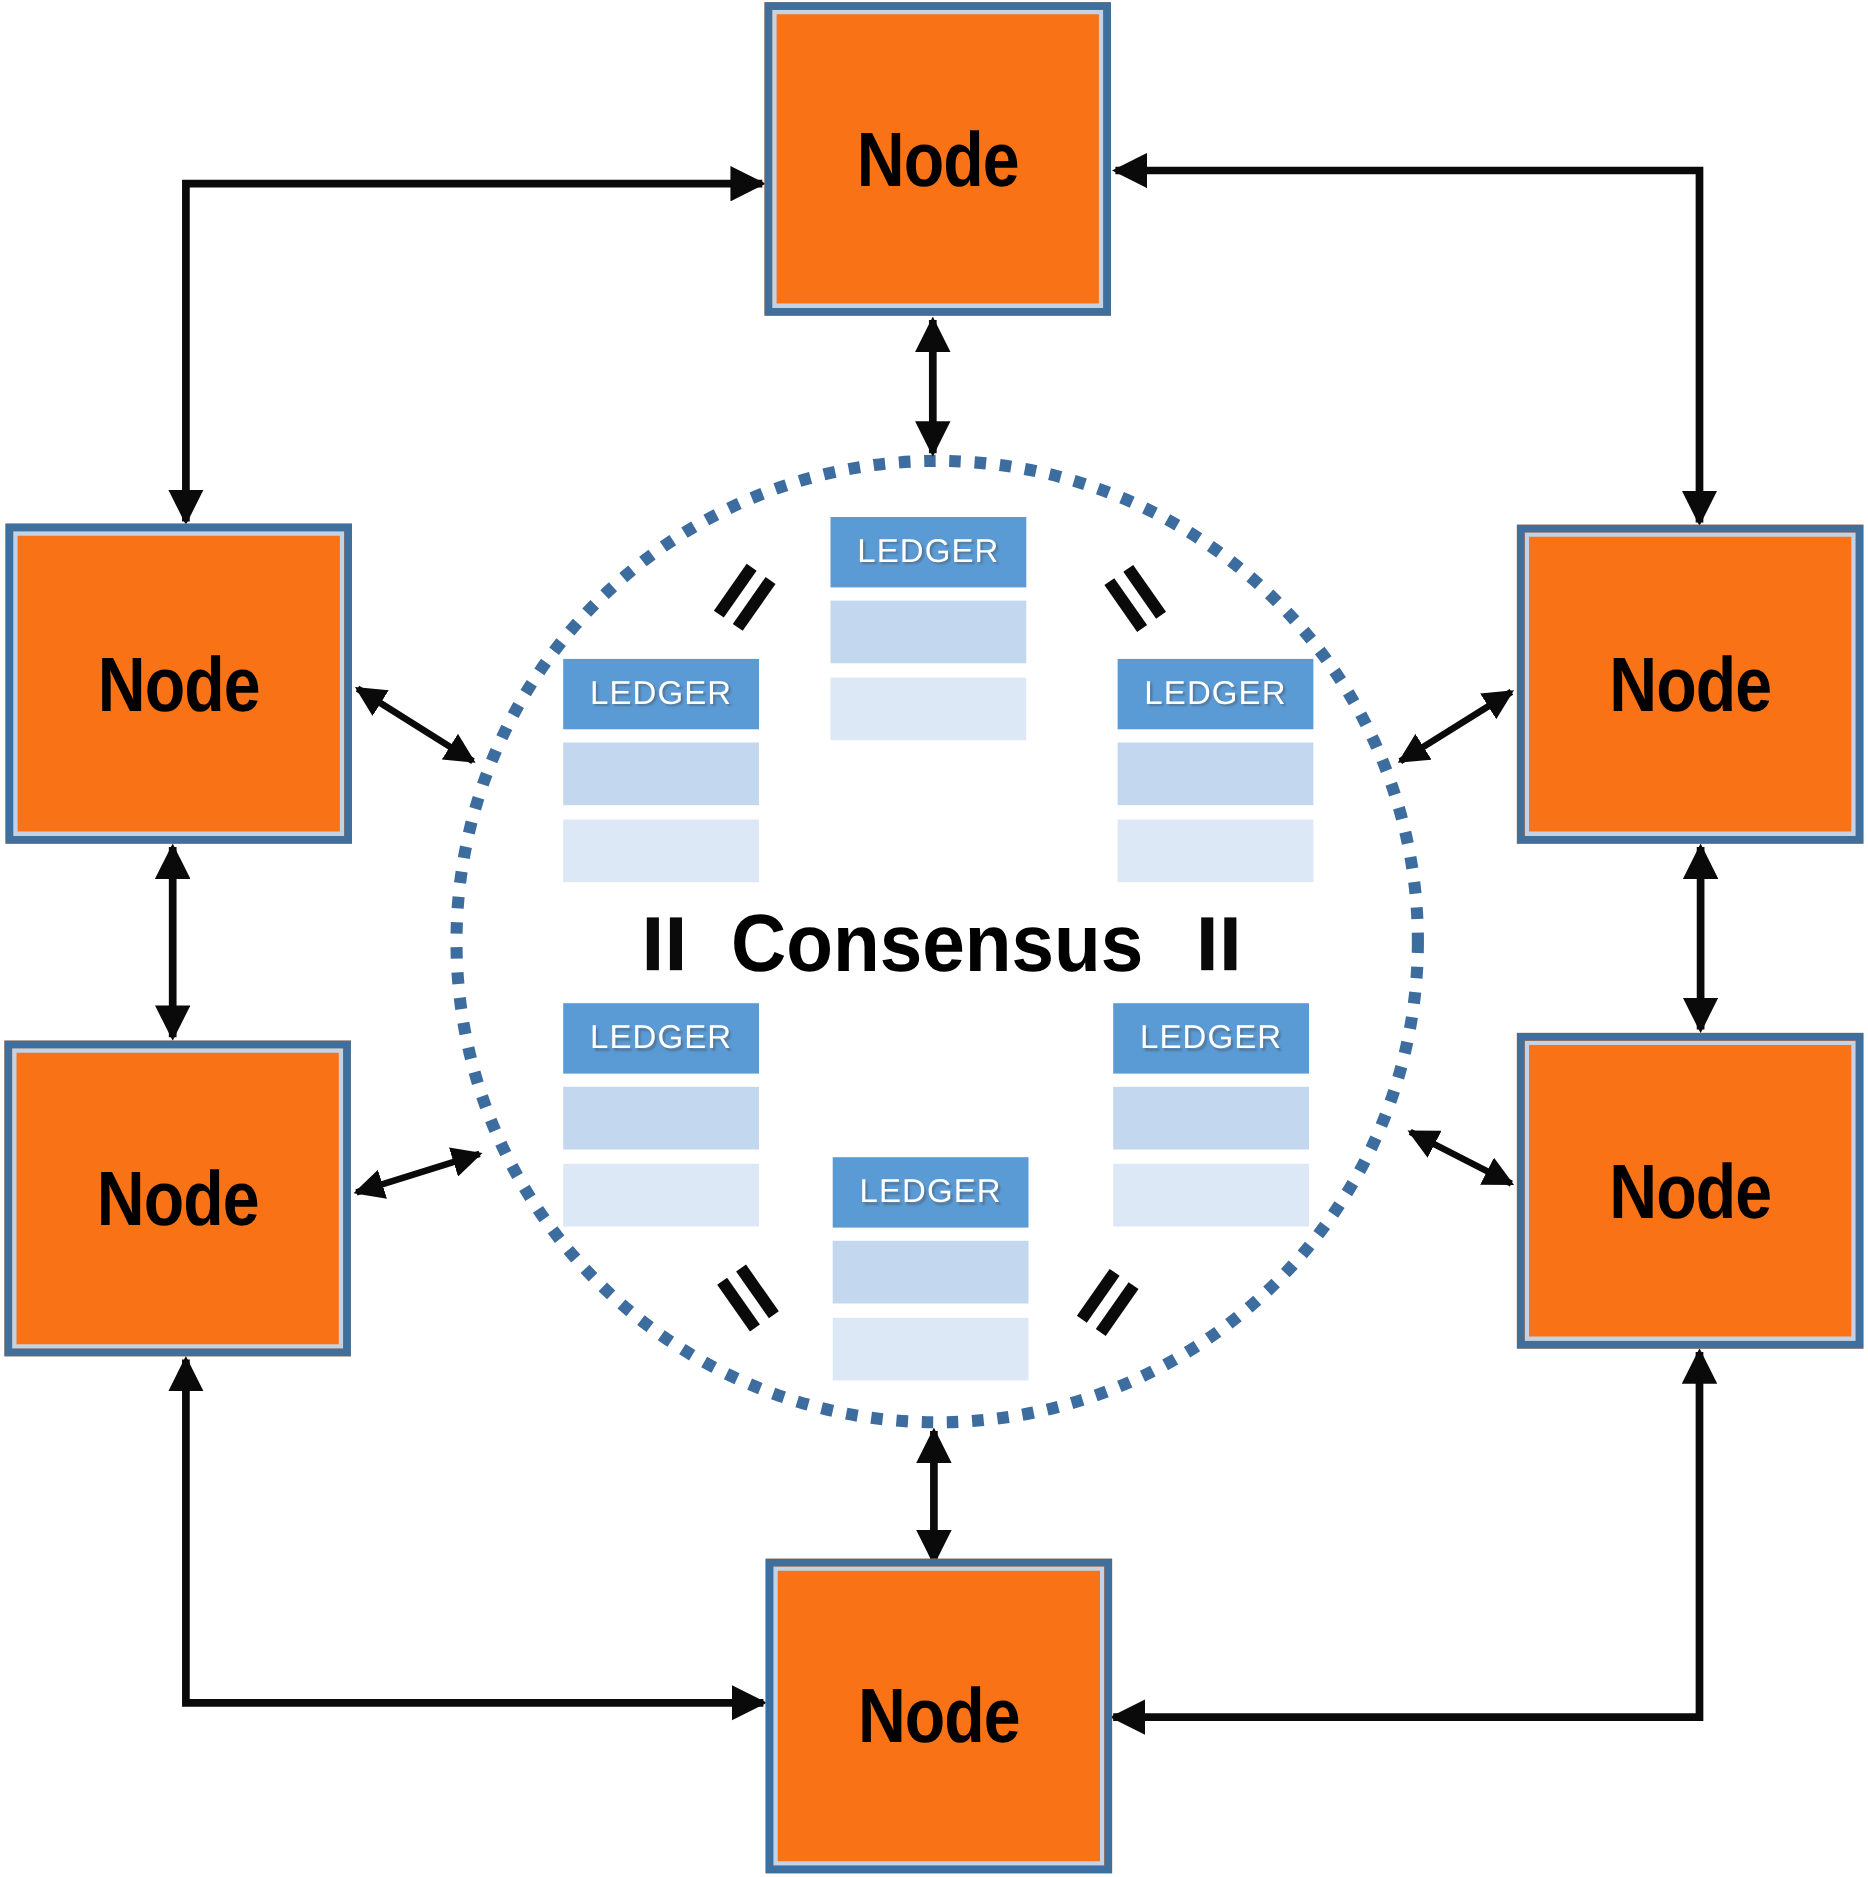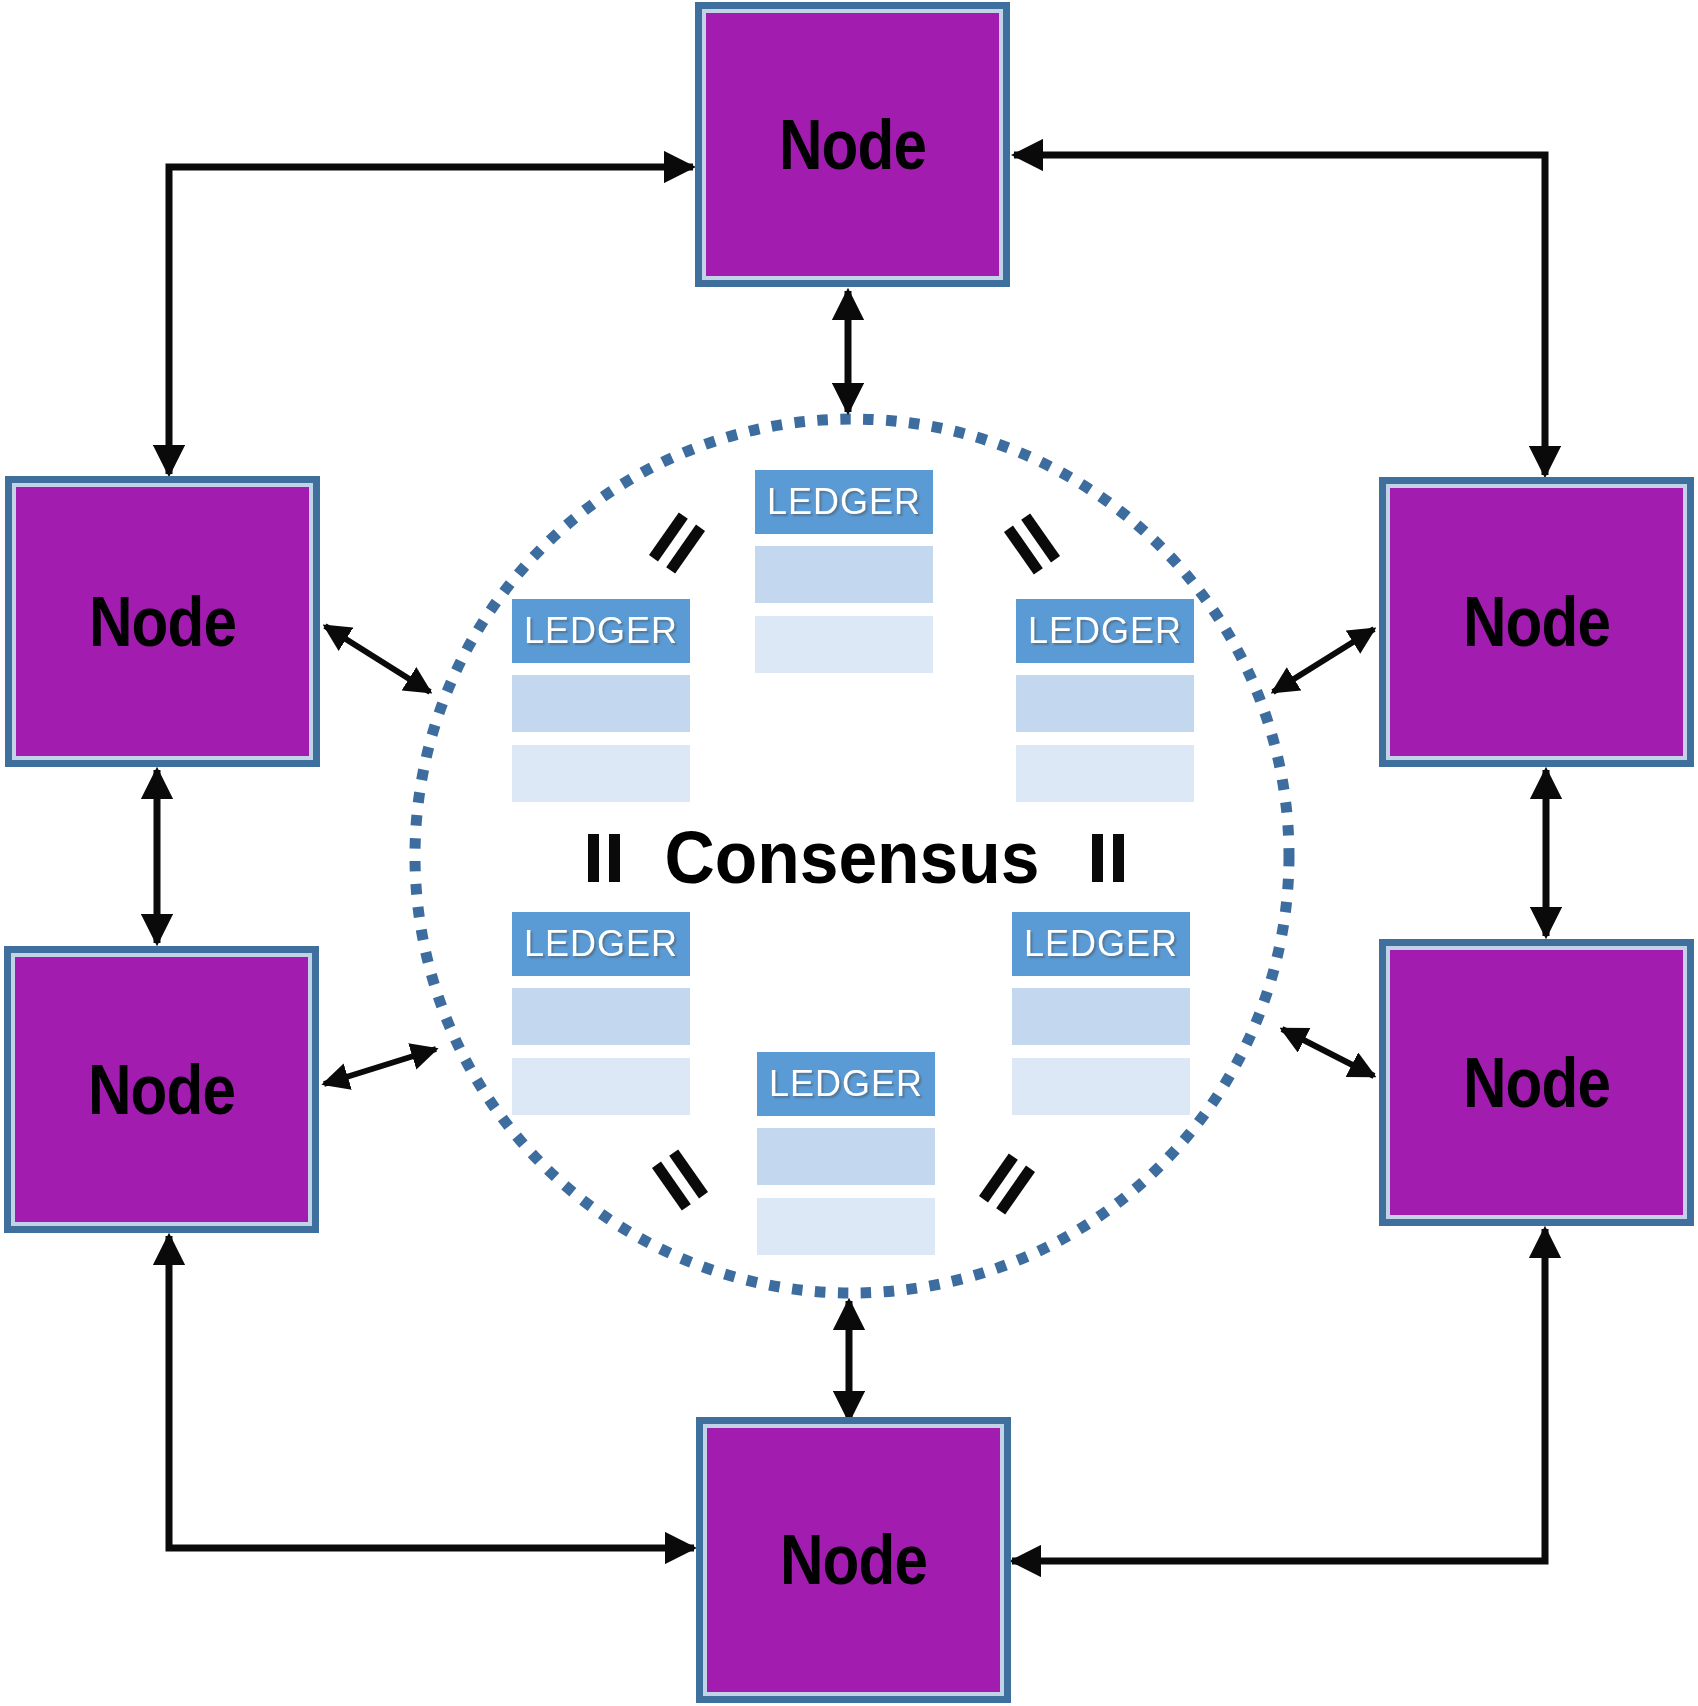--- a/index.html
+++ b/index.html
@@ -10,21 +10,21 @@
     overflow:hidden;
     font-family:"Liberation Sans", sans-serif;
   }
   .gfx{position:absolute;left:0;top:0;width:1698px;height:1706px;}
 
   
   .node{
     position:absolute;
     box-sizing:border-box;
     width:315px;
-    background:#a21caf;
+    background:#f97316;
     border:7px solid #3f6f9d;
     box-shadow:inset 0 0 0 4px #c2d3e7;
     display:flex;align-items:center;justify-content:center;
     z-index:2;
   }
   .node-label{
     display:inline-block;
     font-size:70px;
     font-weight:700;
     color:#000000;
@@ -33,21 +33,21 @@
     line-height:1;
   }
 
   
   .ledger{position:absolute;width:178px;z-index:2;}
   .ledger-header{
     height:64px;
     background:#5b9bd5;
     display:flex;align-items:center;justify-content:center;
     color:#ffffff;
-    font-size:36px;
+    font-size:30px;
     letter-spacing:1px;
     text-shadow:2px 2px 2px rgba(70,70,70,.45);
   }
   .ledger-row{height:57px;}
   .row-medium{background:#c3d8ee;margin-top:12px;}
   .row-light{background:#dce8f5;margin-top:13px;}
 
   
   .consensus{
     position:absolute;

